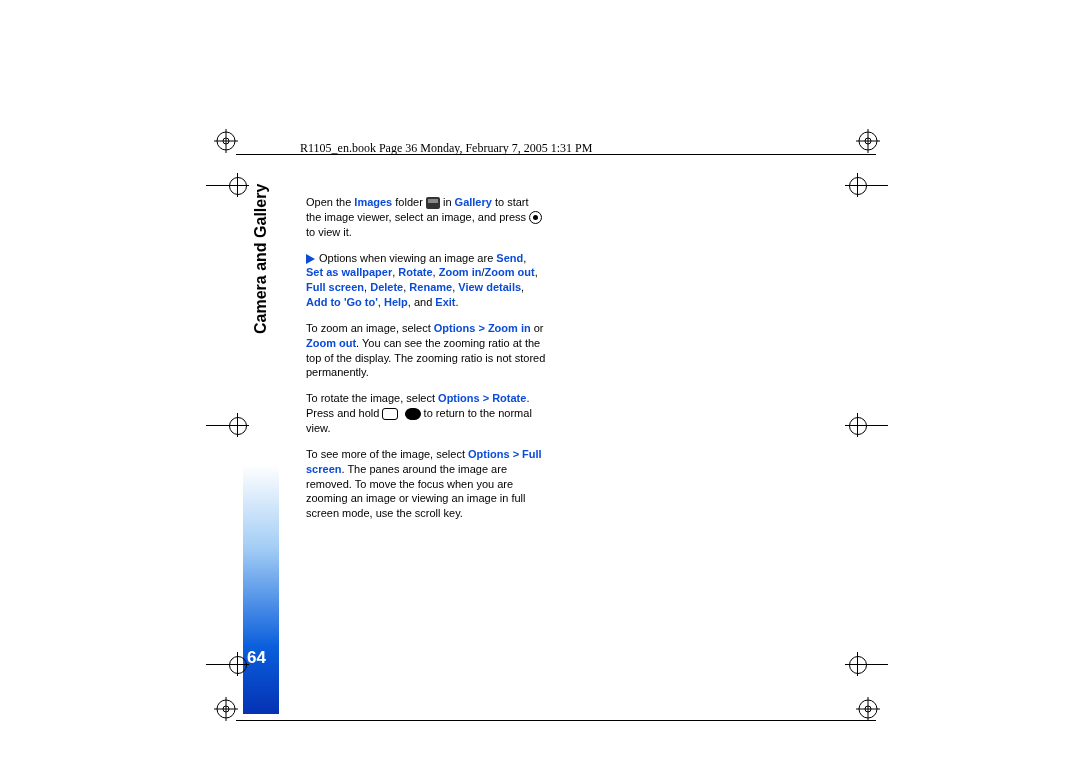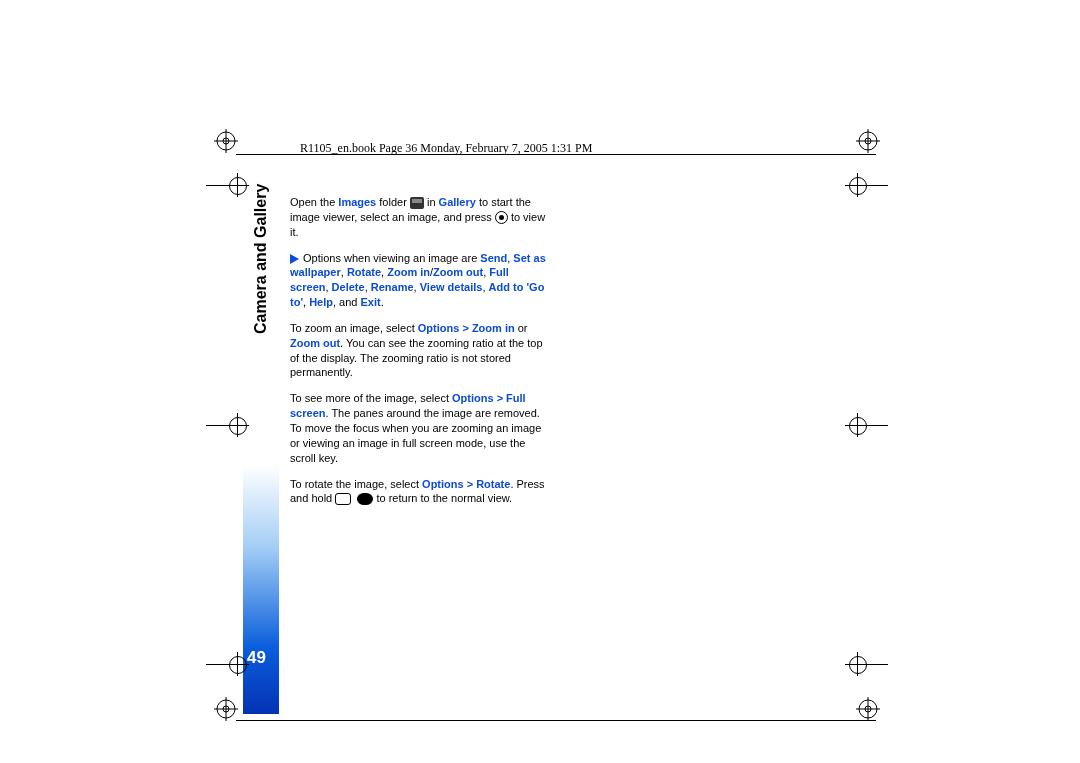--- a/index.html
+++ b/index.html
@@ -66,21 +66,21 @@
   .content {
     position: absolute;
     left: 290px;
     top: 195px;
     width: 256px;
     font-size: 11px;
     line-height: 1.35;
     color: #000;
   }
   .content p {
-    margin: 0 0 11px 0;
+    margin: 0 0 11px 16px;
   }
   .hl { color: #0a4bd8; }
   .bold { font-weight: bold; }
   .arrow-icon {
     display: inline-block;
     width: 0;
     height: 0;
     border-top: 5px solid transparent;
     border-bottom: 5px solid transparent;
     border-left: 9px solid #0a4bd8;
@@ -171,45 +171,45 @@
   .big-reg svg { width:24px; height:24px; display:block; }
 </style>
 </head>
 <body>
 
 <div class="header-line">R1105_en.book  Page 36  Monday, February 7, 2005  1:31 PM</div>
 <div class="top-rule"></div>
 <div class="bottom-rule"></div>
 
 <div class="sidebar"></div>
-<div class="page-number">49</div>
+<div class="page-number">64</div>
 <div class="section-title">Camera and Gallery</div>
 
 <div class="content">
 
   <p>
     <span>Open the </span><span class="hl bold">Images</span><span> folder </span><span class="inline-icon folder"></span><span> in </span><span class="hl bold">Gallery</span><span> to start the image viewer, select an image, and press </span><span class="joy-icon"></span><span> to view it.</span>
   </p>
 
   <p>
     <span class="arrow-icon"></span><span>Options when viewing an image are </span><span class="hl bold">Send</span><span>, </span><span class="hl bold">Set as wallpaper</span><span>, </span><span class="hl bold">Rotate</span><span>, </span><span class="hl bold">Zoom in</span><span>/</span><span class="hl bold">Zoom out</span><span>, </span><span class="hl bold">Full screen</span><span>, </span><span class="hl bold">Delete</span><span>, </span><span class="hl bold">Rename</span><span>, </span><span class="hl bold">View details</span><span>, </span><span class="hl bold">Add to 'Go to'</span><span>, </span><span class="hl bold">Help</span><span>, and </span><span class="hl bold">Exit</span><span>.</span>
   </p>
 
   <p>
     <span>To zoom an image, select </span><span class="hl bold">Options &gt; Zoom in</span><span> or </span><span class="hl bold">Zoom out</span><span>. You can see the zooming ratio at the top of the display. The zooming ratio is not stored permanently.</span>
   </p>
 
   <p>
+    <span>To rotate the image, select </span><span class="hl bold">Options &gt; Rotate</span><span>. Press and hold </span><span class="key-icon"></span>&nbsp;&nbsp;<span class="key-icon round"></span><span> to return to the normal view.</span>
+  </p>
+
+  <p>
     <span>To see more of the image, select </span><span class="hl bold">Options &gt; Full screen</span><span>. The panes around the image are removed. To move the focus when you are zooming an image or viewing an image in full screen mode, use the scroll key.</span>
   </p>
 
-  <p>
-    <span>To rotate the image, select </span><span class="hl bold">Options &gt; Rotate</span><span>. Press and hold </span><span class="key-icon"></span>&nbsp;&nbsp;<span class="key-icon round"></span><span> to return to the normal view.</span>
-  </p>
-
 </div>
 
 <div class="big-reg" style="left:214px; top:129px;">
   <svg viewBox="0 0 24 24">
       <circle cx="12" cy="12" r="9" fill="none" stroke="#000" stroke-width="1"></circle>
       <line x1="0" y1="12" x2="24" y2="12" stroke="#000"></line>
       <line x1="12" y1="0" x2="12" y2="24" stroke="#000"></line>
       <circle cx="12" cy="12" r="3" fill="none" stroke="#000"></circle>
     </svg>
 </div>

